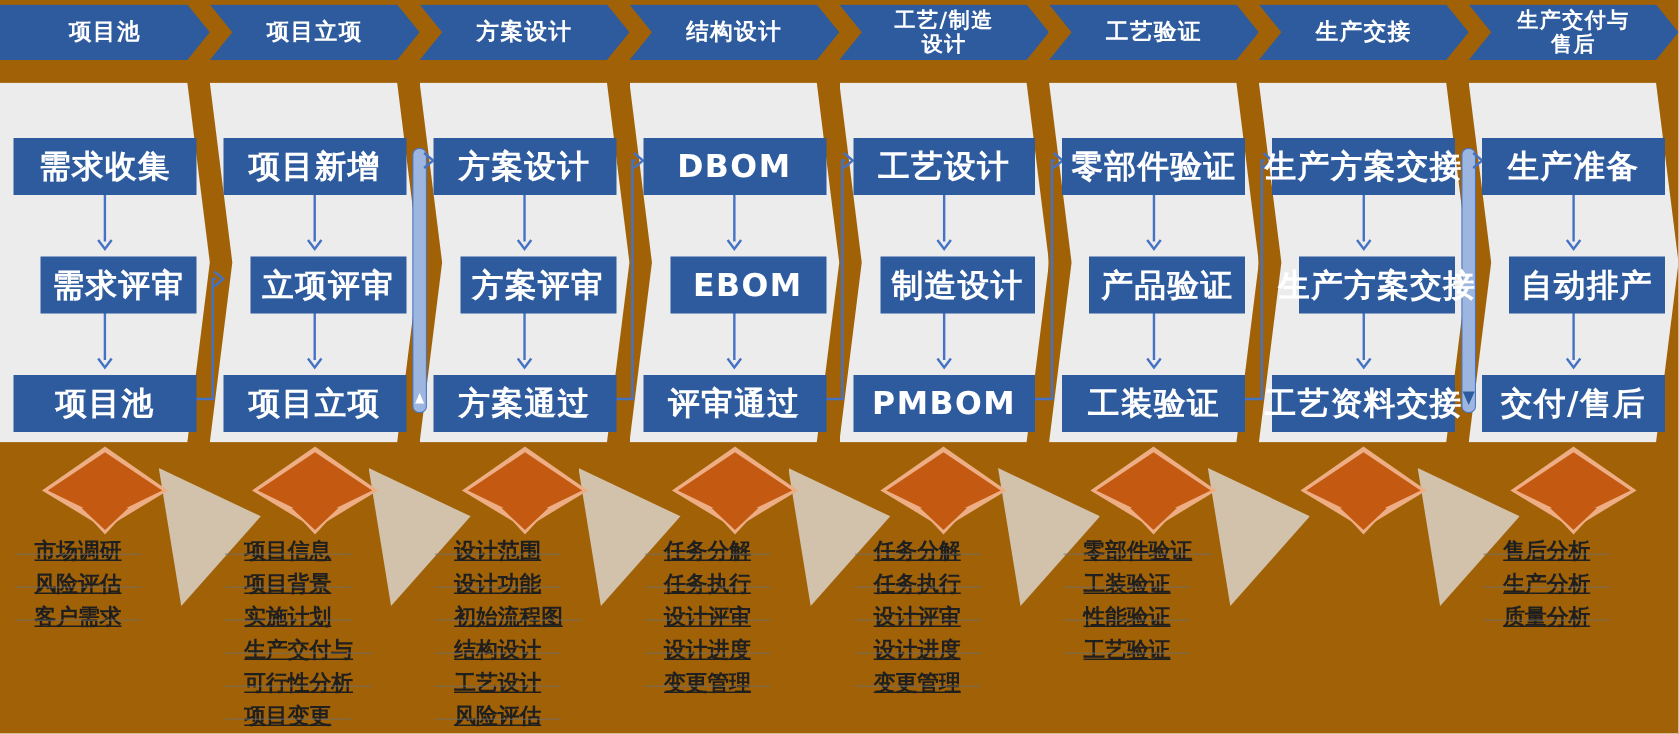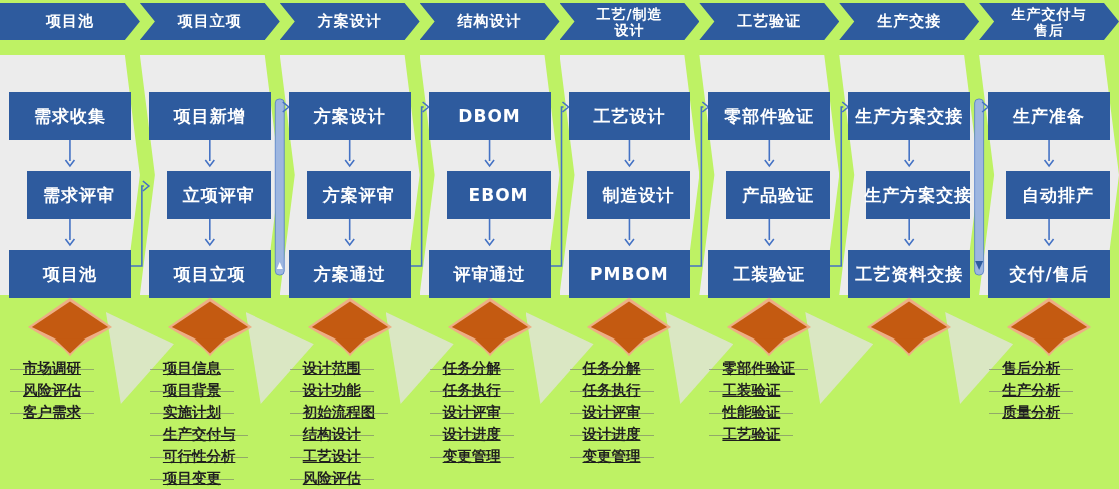--- a/index.html
+++ b/index.html
@@ -2,21 +2,21 @@
 <html style="--banner-blue: #2E5B9E; --box-blue: #2E5B9E; --arrow-blue: #4472C4; --bar-blue: #9DB6E0; --panel-gray: #ECECEC; --orange-dark: #C45A11; --orange-light: #EDAE85; --note-text: #1F1F1F; --note-line: #6E6E6E;"><head>
 <meta charset="utf-8">
 <style>
   :root{
     --banner-blue:#2E5B9E; --box-blue:#2E5B9E; --arrow-blue:#4472C4;
     --bar-blue:#9DB6E0; --panel-gray:#ECECEC; --orange-dark:#C45A11;
     --orange-light:#EDAE85; --note-text:#1F1F1F; --note-line:#6E6E6E;
   }
   html,body{margin:0;padding:0;background:#ffffff;}
   body{font-family:"DejaVu Sans","Liberation Sans",sans-serif;}
-  .canvas{position:relative;width:1119px;height:489px;background:#bef264;overflow:hidden;}
+  .canvas{position:relative;width:1119px;height:489px;background:#a16207;overflow:hidden;}
 
   
   .banner-row{position:absolute;top:3px;left:0;width:1119px;height:37px;
     display:grid;grid-template-columns:repeat(8,1fr);}
   .banner{position:relative;background:var(--banner-blue);
     clip-path:polygon(0 0,calc(100% - 15px) 0,100% 50%,calc(100% - 15px) 100%,0 100%,15px 50%);
     display:flex;align-items:center;justify-content:center;flex-direction:column;}
   .banner.first{clip-path:polygon(0 0,calc(100% - 15px) 0,100% 50%,calc(100% - 15px) 100%,0 100%);}
   .banner span{color:#fff;font-size:15px;font-weight:bold;line-height:17px;letter-spacing:1px;}
   .banner.two-line span{font-size:14px;line-height:16px;}
@@ -25,22 +25,22 @@
   .flow-row{position:absolute;top:55px;left:0;width:1119px;height:240px;}
   .panel-layer{position:absolute;inset:0;display:grid;grid-template-columns:repeat(8,1fr);}
   .panel{background:var(--panel-gray);
     clip-path:polygon(0 0,calc(100% - 15px) 0,100% 50%,calc(100% - 15px) 100%,0 100%,15px 50%);}
   .panel.first{clip-path:polygon(0 0,calc(100% - 15px) 0,100% 50%,calc(100% - 15px) 100%,0 100%);}
 
   #connectors{position:absolute;inset:0;width:100%;height:100%;pointer-events:none;}
 
   .box-layer{position:absolute;inset:0;display:grid;grid-template-columns:repeat(8,1fr);}
   .boxcell{position:relative;}
-  .flow-box{position:absolute;left:9px;right:9px;height:48px;background:var(--box-blue);
-    color:#fff;font-size:17px;font-weight:600;display:flex;align-items:center;justify-content:center;
+  .flow-box{position:absolute;left:9px;right:9px;height:38px;background:var(--box-blue);
+    color:#fff;font-size:21px;font-weight:600;display:flex;align-items:center;justify-content:center;
     letter-spacing:1px;white-space:nowrap;}
   .flow-box.r0{top:37px;} .flow-box.r1{top:116px;margin-left:18px;} .flow-box.r2{top:195px;}
 
   
   .notes-row{position:absolute;top:294px;left:0;width:1119px;height:195px;
     display:grid;grid-template-columns:repeat(8,1fr);}
   .notecell{position:relative;}
   .swoosh{position:absolute;top:18px;right:-34px;width:68px;height:92px;z-index:0;
     background:#E3E3E3;opacity:.75;clip-path:polygon(0 0,100% 35%,22% 100%);}
   .arrow3d{display:block;margin:2px auto 0;position:relative;z-index:1;}

